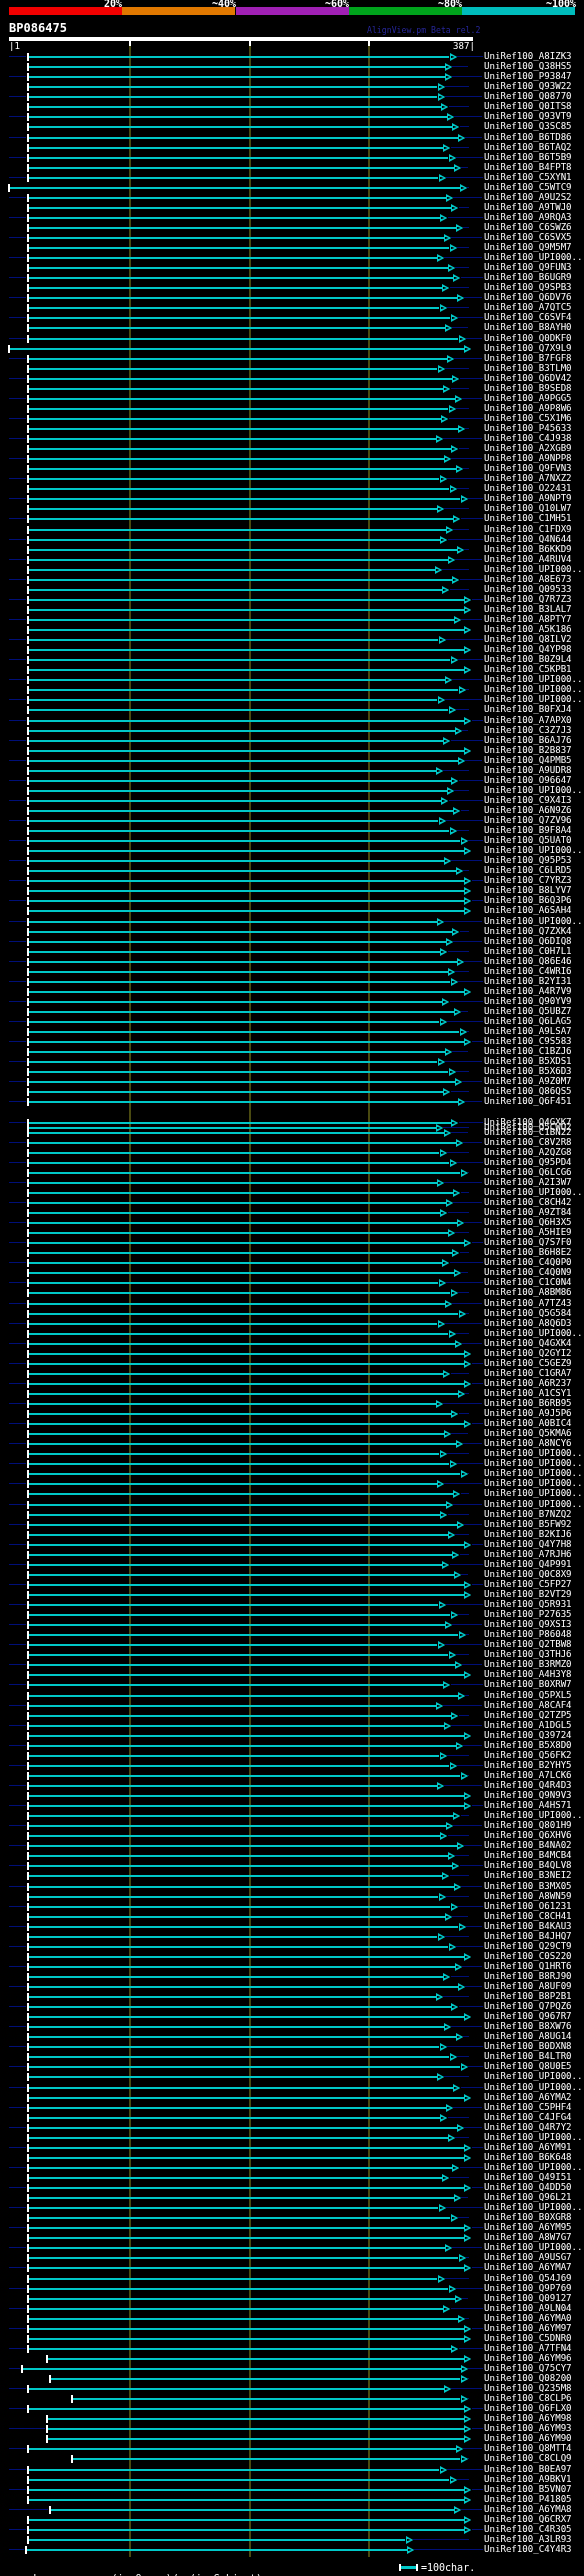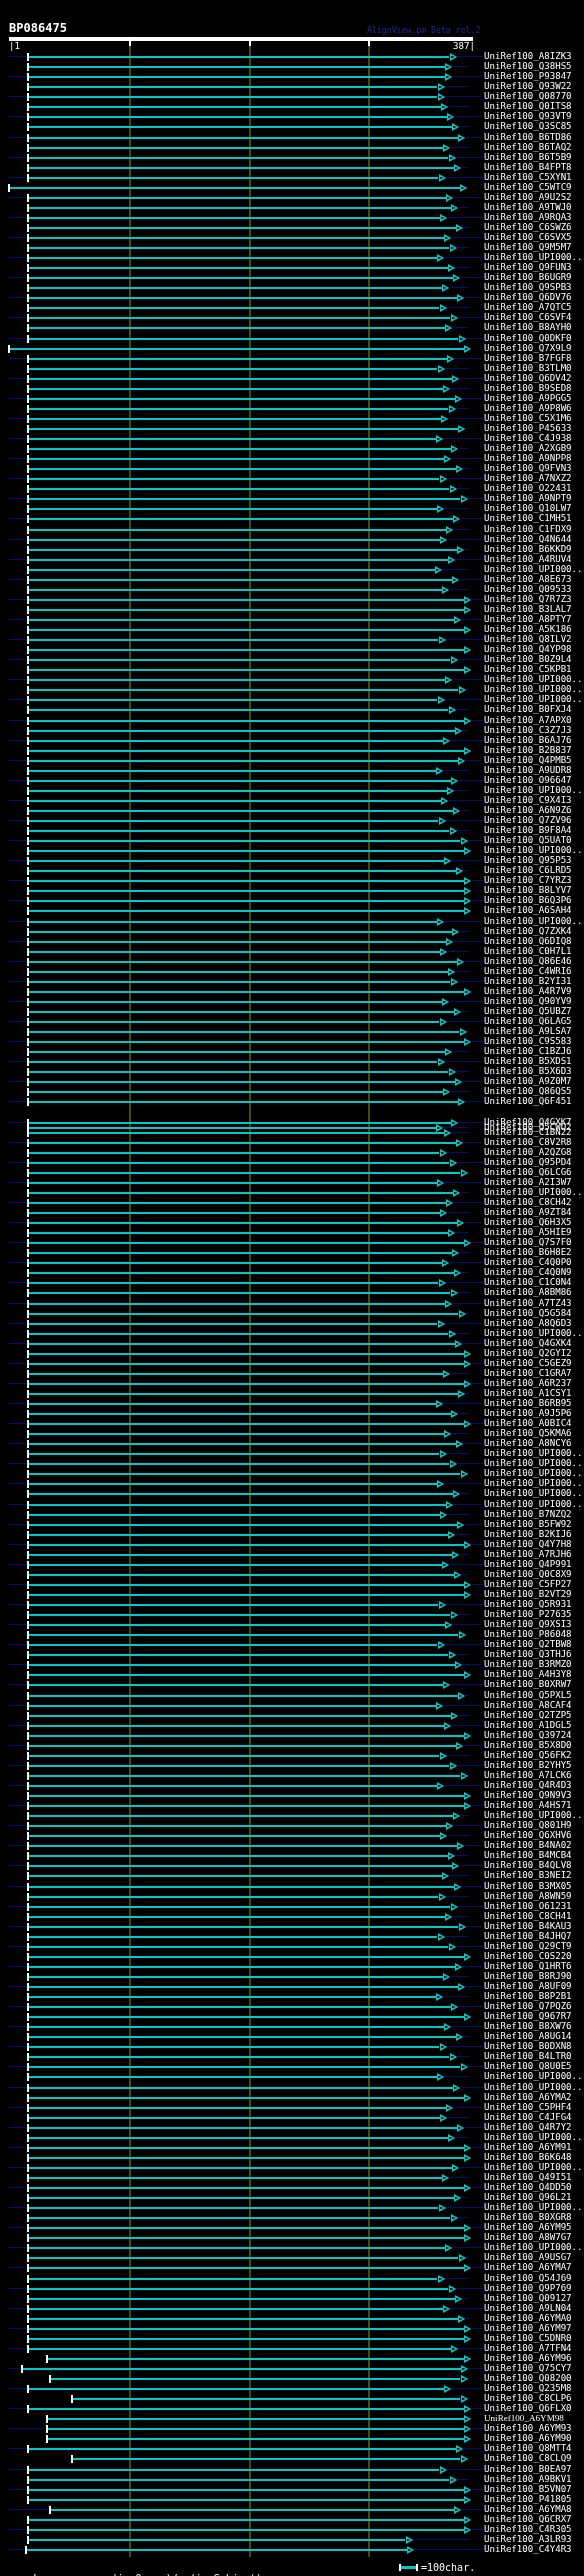--- a/index.html
+++ b/index.html
@@ -20,20 +20,32 @@
   .legend{position:absolute;top:2562px;color:#fff;font-size:10px;line-height:11px;white-space:pre;}
   .a-out{position:absolute;inset:0;clip-path:polygon(0 0,100% 50%,0 100%);}
   .a-in{position:absolute;left:0.9px;top:2.7px;width:3.7px;height:2.7px;background:#000;
         clip-path:polygon(0 0,100% 50%,0 100%);}
 </style>
 </head>
 <body>
 
 <div class="page">
 
+  <div class="abs" id="scale-bar" style="left:0;top:0;width:585px;height:14.6px;">
+      <div class="scale-seg" style="left: 9.1px; width: 113px; background: rgb(242, 0, 0);"></div>
+      <div class="scale-lbl" style="width: 122px;">20%</div>
+      <div class="scale-seg" style="left: 122px; width: 113px; background: rgb(224, 120, 0);"></div>
+      <div class="scale-lbl" style="width: 236px;">~40%</div>
+      <div class="scale-seg" style="left: 236px; width: 113px; background: rgb(160, 32, 180);"></div>
+      <div class="scale-lbl" style="width: 349px;">~60%</div>
+      <div class="scale-seg" style="left: 349px; width: 113px; background: rgb(0, 164, 28);"></div>
+      <div class="scale-lbl" style="width: 462px;">~80%</div>
+      <div class="scale-seg" style="left: 462px; width: 113px; background: rgb(0, 188, 188);"></div>
+      <div class="scale-lbl" style="width: 576px;">~100%</div>
+    </div>
 
   <div class="title">BP086475</div>
   <div class="watermark">AlignView.pm Beta rel.2</div>
 
   <div class="ruler-bar"></div>
   <div class="ruler-num" style="left:9.1px;">|1</div>
   <div class="ruler-num" style="left:0;width:475px;text-align:right;">387|</div>
 
   <div id="grid">
       <div class="grid-line" style="left: 129px; background: rgb(74, 74, 16);"></div>
@@ -2491,21 +2503,21 @@
         </div>
         <div class="hit-label" style="color: rgb(255, 255, 255);">UniRef100_Q6FLX0</div>
       </div>
       <div class="hit-row" style="top: 2414px;">
         <div class="abs" style="left: 46px; width: 1.8px; top: 0.9px; height: 8.2px; background: rgb(255, 255, 255);"></div>
         <div class="abs" style="left: 48px; width: 417px; top: 3.7px; height: 2.7px; background: rgb(0, 200, 200);"></div>
         <div class="abs" style="left: 464px; top: 0.9px; width: 7.3px; height: 8.2px;">
           <div class="a-out" style="background: rgb(0, 200, 200);"></div>
           <div class="a-in"></div>
         </div>
-        <div class="hit-label" style="color: rgb(255, 255, 255); font-family: Liberation Serif, serif;">UniRef100_A6YM98</div>
+        <div class="hit-label" style="color: rgb(255, 255, 255);">UniRef100_A6YM98</div>
       </div>
       <div class="hit-row" style="top: 2424px;">
         <div class="abs" style="left: 9.1px; width: 36px; top: 3.7px; height: 1.8px; background: rgb(0, 15, 120);"></div>
         <div class="abs" style="left: 472px; width: 11px; top: 3.7px; height: 1.8px; background: rgb(0, 15, 120);"></div>
         <div class="abs" style="left: 46px; width: 1.8px; top: 0.9px; height: 8.2px; background: rgb(255, 255, 255);"></div>
         <div class="abs" style="left: 48px; width: 417px; top: 3.7px; height: 2.7px; background: rgb(0, 200, 200);"></div>
         <div class="abs" style="left: 464px; top: 0.9px; width: 7.3px; height: 8.2px;">
           <div class="a-out" style="background: rgb(0, 200, 200);"></div>
           <div class="a-in"></div>
         </div>

